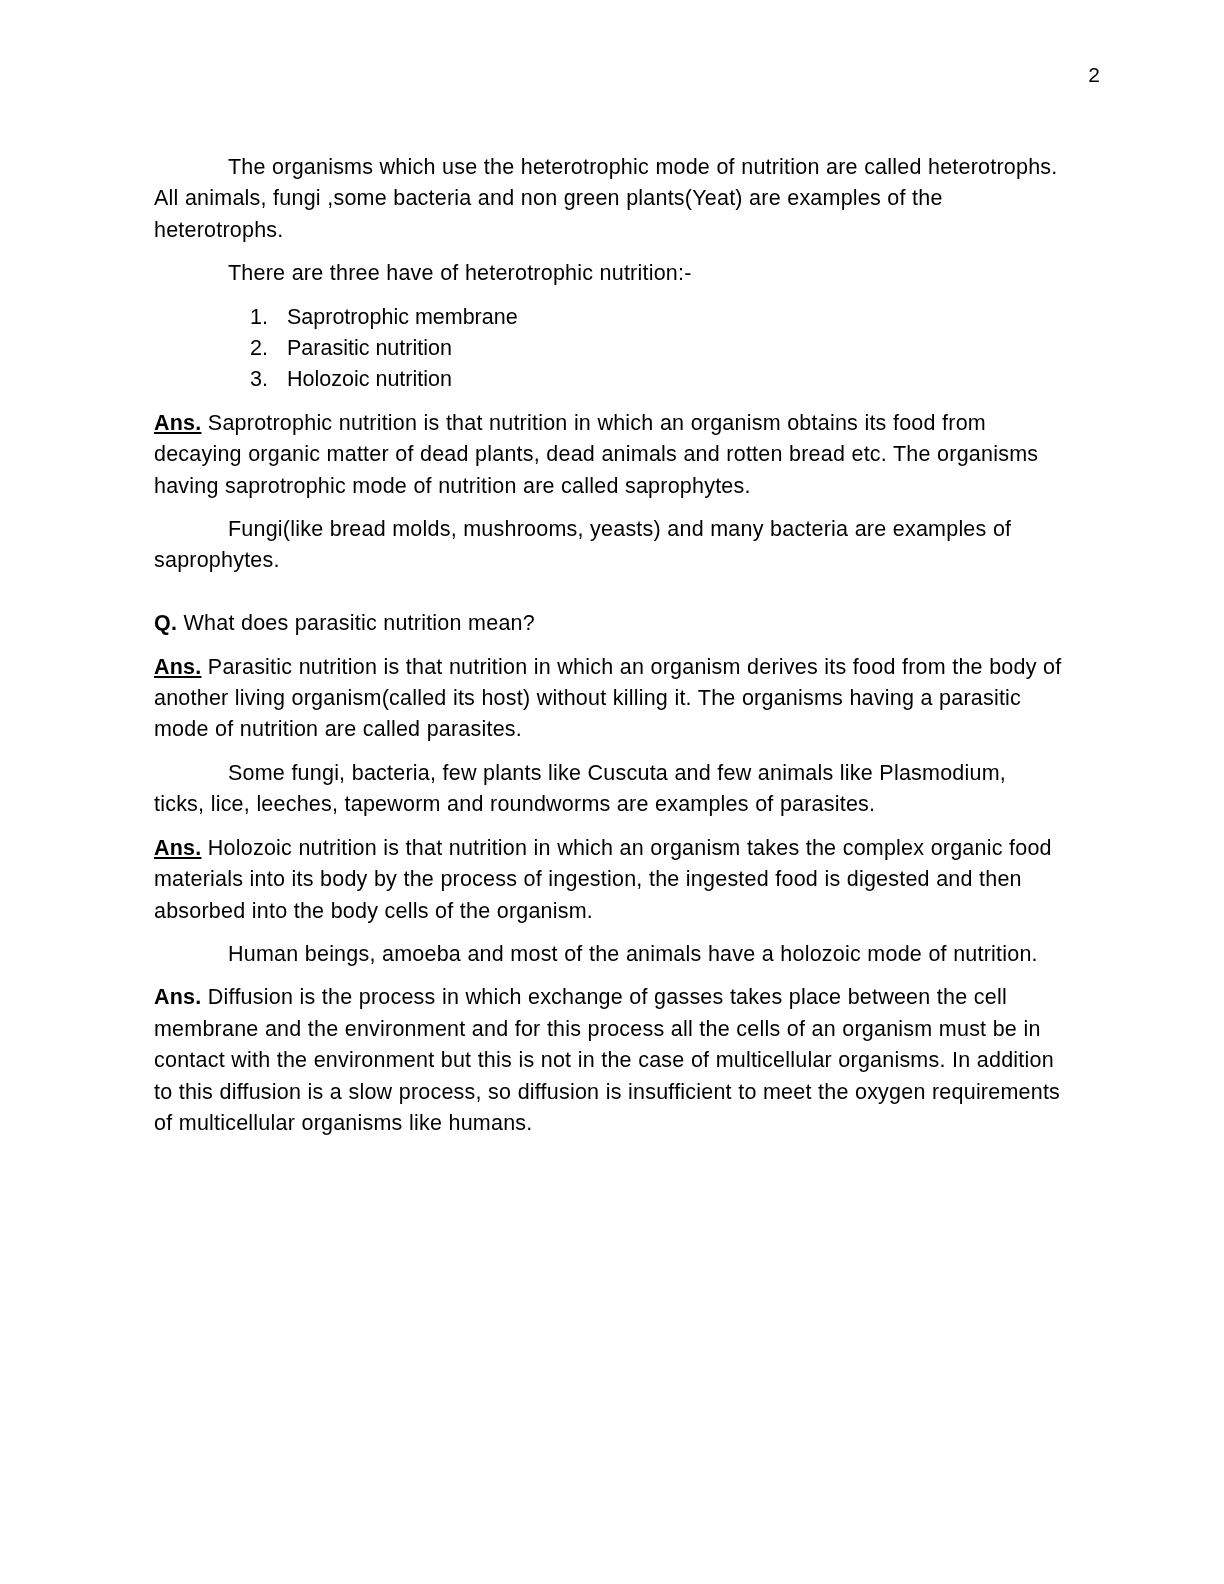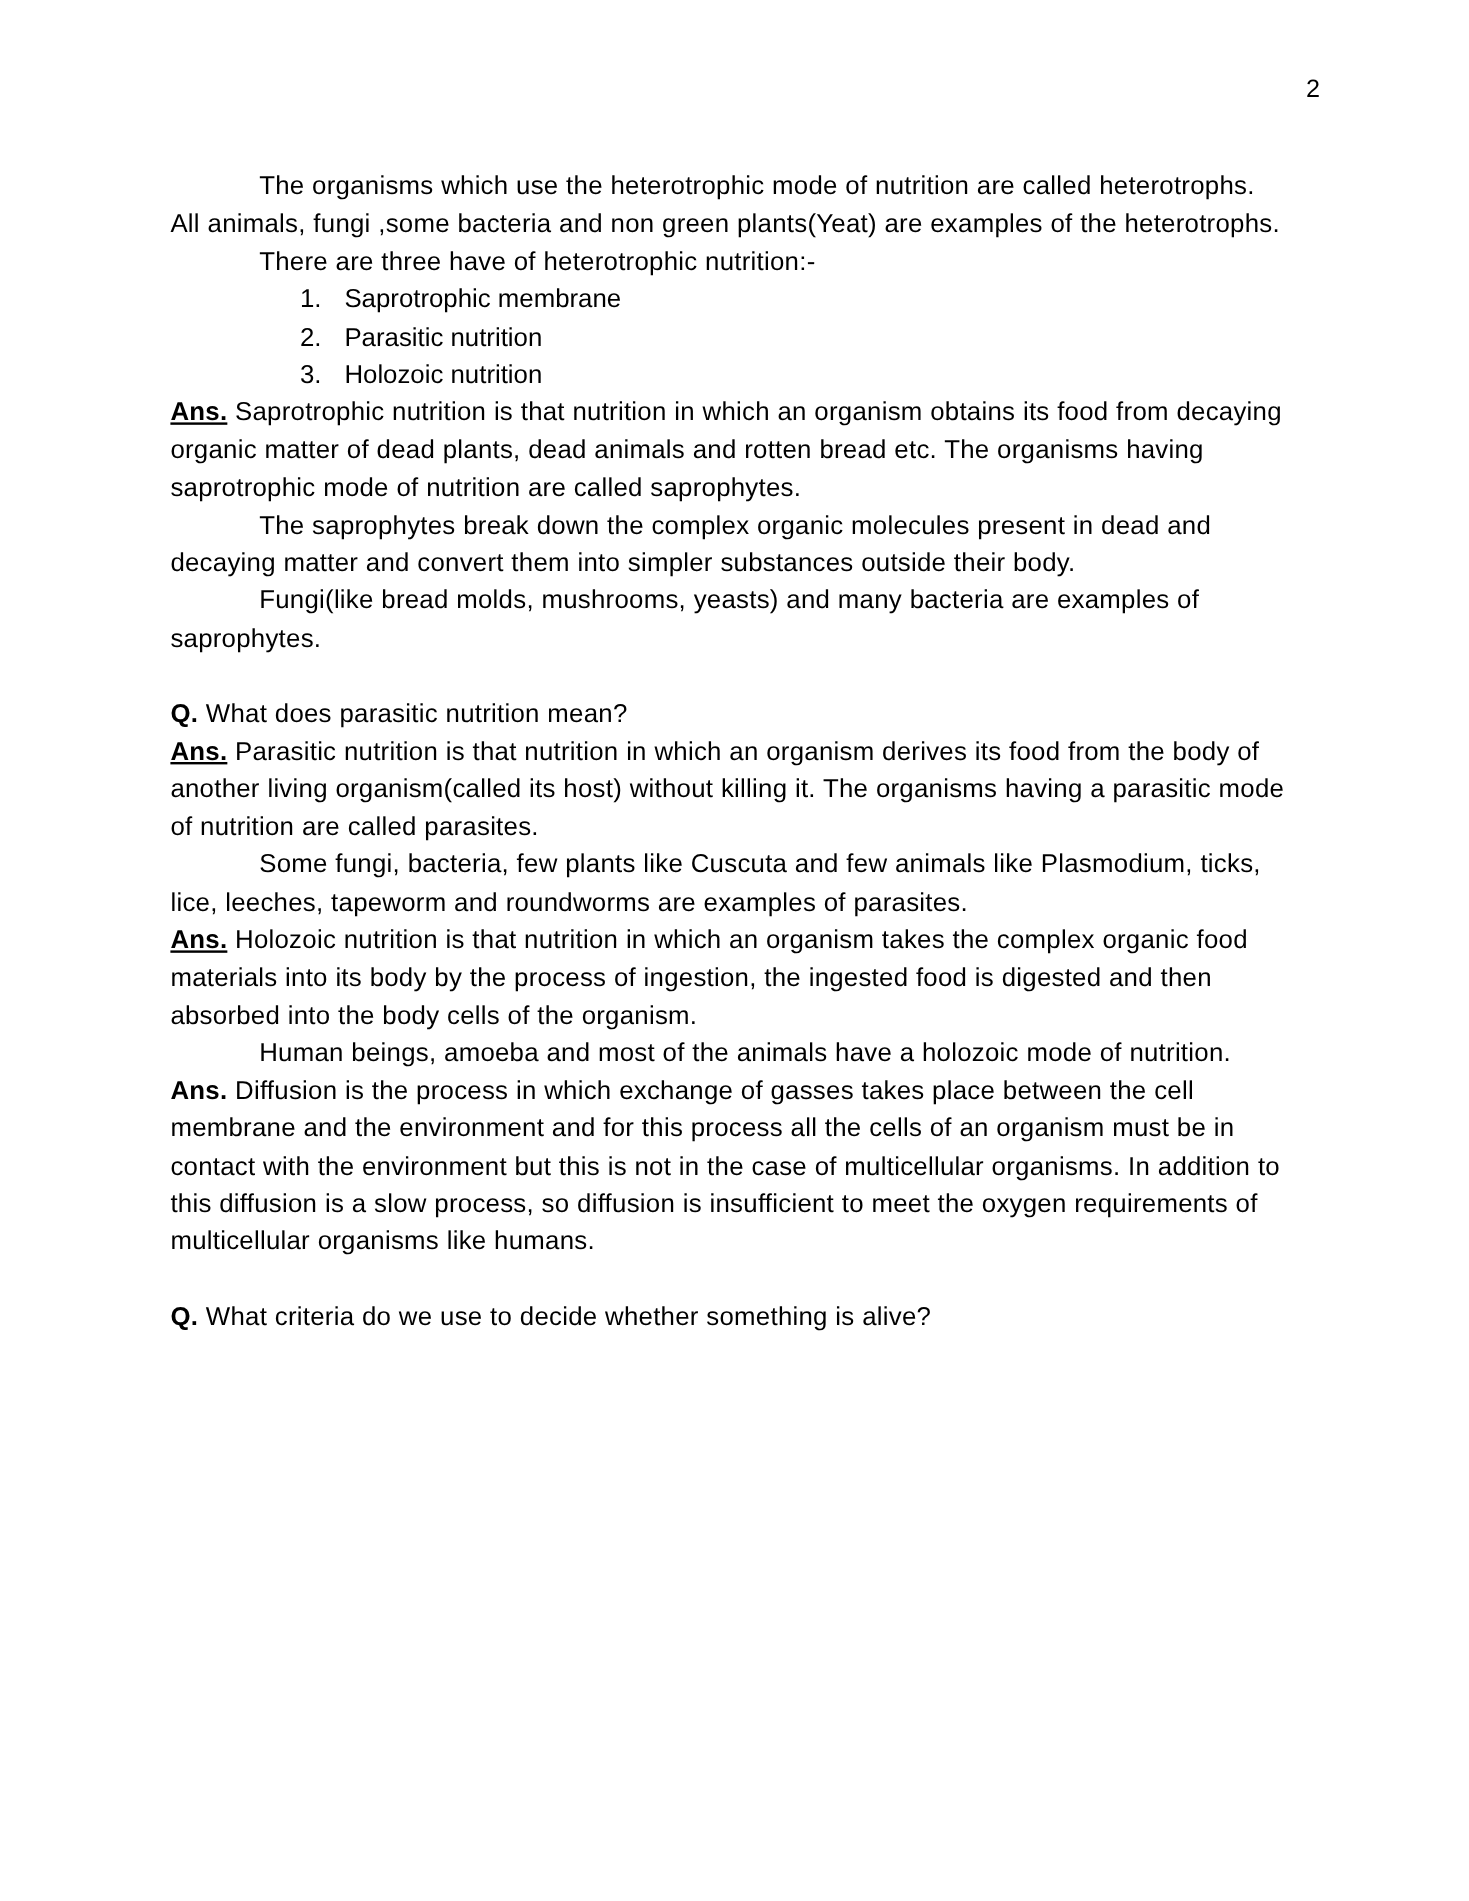--- a/index.html
+++ b/index.html
@@ -28,21 +28,21 @@
     line-height: 1;
     color: #000;
   }
   .content {
     position: absolute;
     left: 142px;
     top: 140px;
     width: 932px;
   }
   p.para {
-    margin: 0;
+    margin: 12px;
     font-size: 21.5px;
     line-height: 31.4px;
     color: #000;
     text-align: left;
     letter-spacing: 0.01em;
     word-spacing: 0.01em;
   }
   p.indent {
     text-indent: 74px;
   }
@@ -84,24 +84,22 @@
 
   <div class="content">
       <p class="para indent"><span>The organisms which use the heterotrophic mode of nutrition are called heterotrophs. All animals, fungi ,some bacteria and non green plants(Yeat) are examples of the heterotrophs.</span></p>
       <p class="para indent"><span>There are three have of heterotrophic nutrition:-</span></p>
       <ol class="numbered">
         <li><span class="marker">1.</span><span>Saprotrophic membrane</span></li>
         <li><span class="marker">2.</span><span>Parasitic nutrition</span></li>
         <li><span class="marker">3.</span><span>Holozoic nutrition</span></li>
       </ol>
       <p class="para"><span class="lbl-bold-ul">Ans.</span><span> Saprotrophic nutrition is that nutrition in which an organism obtains its food from decaying organic matter of dead plants, dead animals and rotten bread etc. The organisms having saprotrophic mode of nutrition are called saprophytes.</span></p>
-      <p class="para indent"><span>The saprophytes break down the complex organic molecules present in dead and decaying matter and convert them into simpler substances outside their body.</span></p>
       <p class="para indent"><span>Fungi(like bread molds, mushrooms, yeasts) and many bacteria are examples of saprophytes.</span></p>
       <p class="para spacer-before"><span class="lbl-bold">Q.</span><span> What does parasitic nutrition mean?</span></p>
       <p class="para"><span class="lbl-bold-ul">Ans.</span><span> Parasitic nutrition is that nutrition in which an organism derives its food from the body of another living organism(called its host) without killing it. The organisms having a parasitic mode of nutrition are called parasites.</span></p>
       <p class="para indent"><span>Some fungi, bacteria, few plants like Cuscuta and few animals like Plasmodium, ticks, lice, leeches, tapeworm and roundworms are examples of parasites.</span></p>
       <p class="para"><span class="lbl-bold-ul">Ans.</span><span>  Holozoic nutrition is that nutrition in which an organism takes the complex organic food materials into its body by the process of ingestion, the ingested food is digested and then absorbed into the body cells of the organism.</span></p>
       <p class="para indent"><span>Human beings, amoeba and most of the animals have a holozoic mode of nutrition.</span></p>
       <p class="para"><span class="lbl-bold">Ans.</span><span> Diffusion is the process in which exchange of gasses takes place between the cell membrane and the environment and for this process all the cells of an organism must be in contact with the environment but this is not in the case of multicellular organisms. In addition to this diffusion is a slow process, so diffusion is insufficient to meet the oxygen requirements of multicellular organisms like humans.</span></p>
-      <p class="para spacer-before"><span class="lbl-bold">Q.</span><span> What criteria do we use to decide whether something is alive?</span></p>
     </div>
 
 </div>
 
 </body></html>

